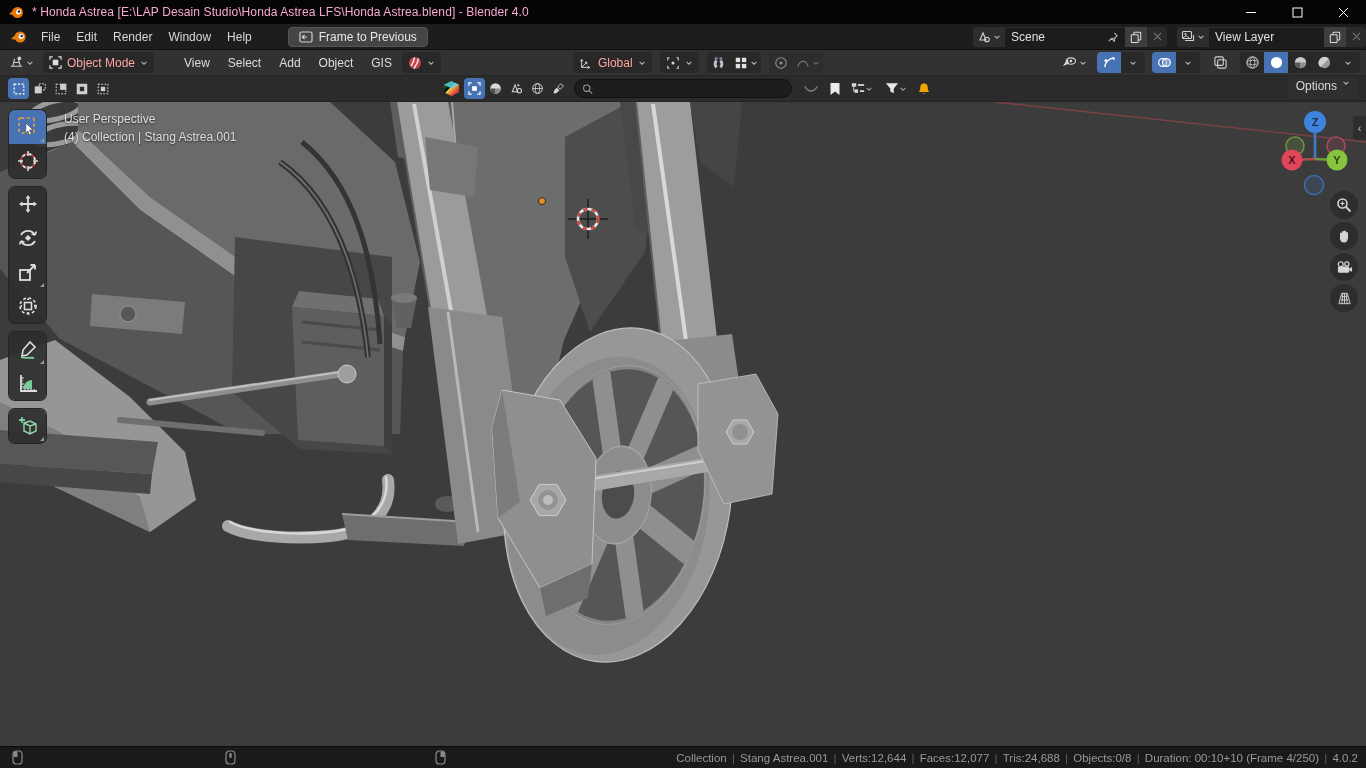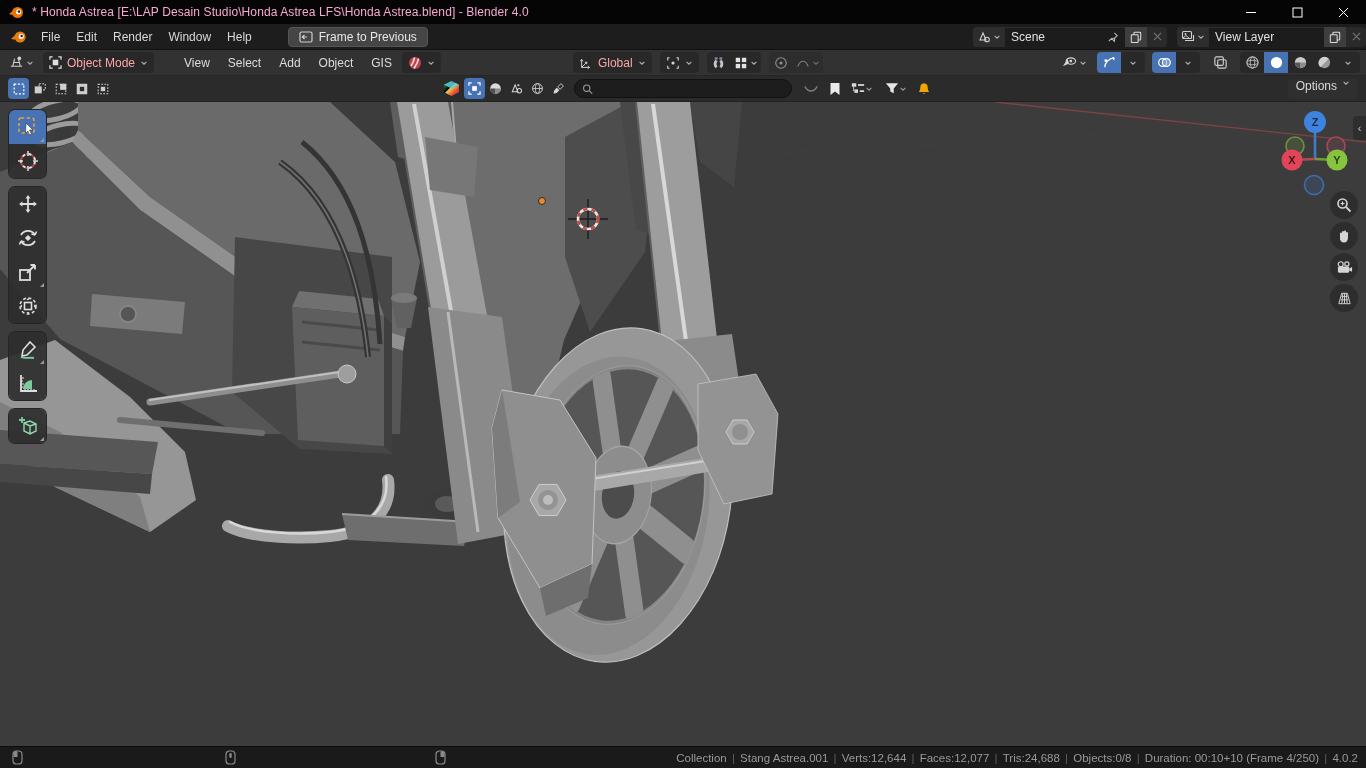--- a/index.html
+++ b/index.html
@@ -613,20 +613,24 @@
       </g>
 
       <circle cx="542" cy="99" r="3.5" fill="#e78c28" stroke="#2a2a2a" stroke-width="1"></circle>
       <g>
         <path d="M568 117 H608 M588 97 V137" stroke="#1c1c1c" stroke-width="1.4"></path>
         <circle cx="588" cy="117" r="10" fill="none" stroke="#e9e9e9" stroke-width="2.6"></circle>
         <circle cx="588" cy="117" r="10" fill="none" stroke="#c8473f" stroke-width="2.6" stroke-dasharray="4.2 4.2"></circle>
       </g>
     </svg>
 
+    <div class="vp-overlay-text">
+      <div>User Perspective</div>
+      <div>(4) Collection | Stang Astrea.001</div>
+    </div>
 
     <div class="lefttools">
       <div class="tgroup">
         <div class="tool-btn active corner">
           <svg width="22" height="22" viewBox="0 0 22 22">
             <rect x="2" y="2" width="15" height="15" rx="2" fill="none" stroke="#e8a33d" stroke-width="1.6" stroke-dasharray="3.2 2.6"></rect>
             <path d="M9 7 L16 14 L12.5 14 L14.5 18 L12.5 19 L10.8 15 L8.5 17.5 Z" fill="#fff" stroke="#333" stroke-width=".6"></path>
           </svg>
         </div>
         <div class="tool-btn">

